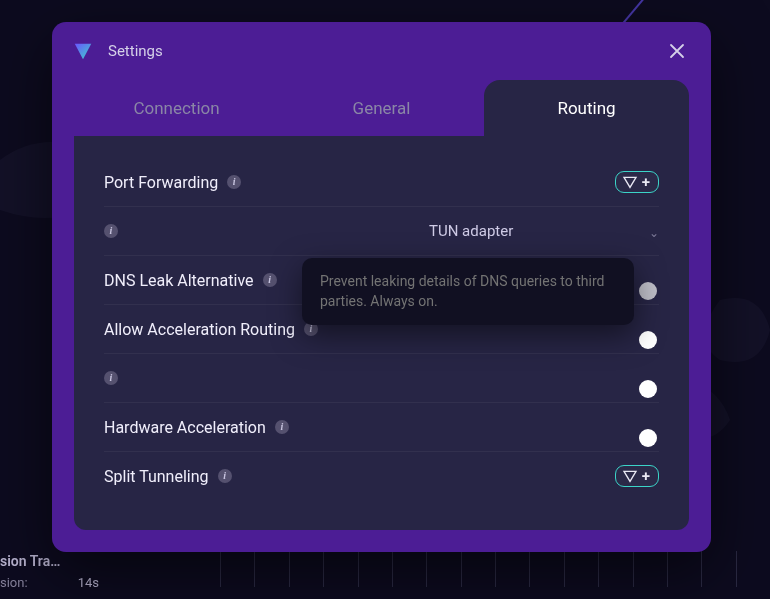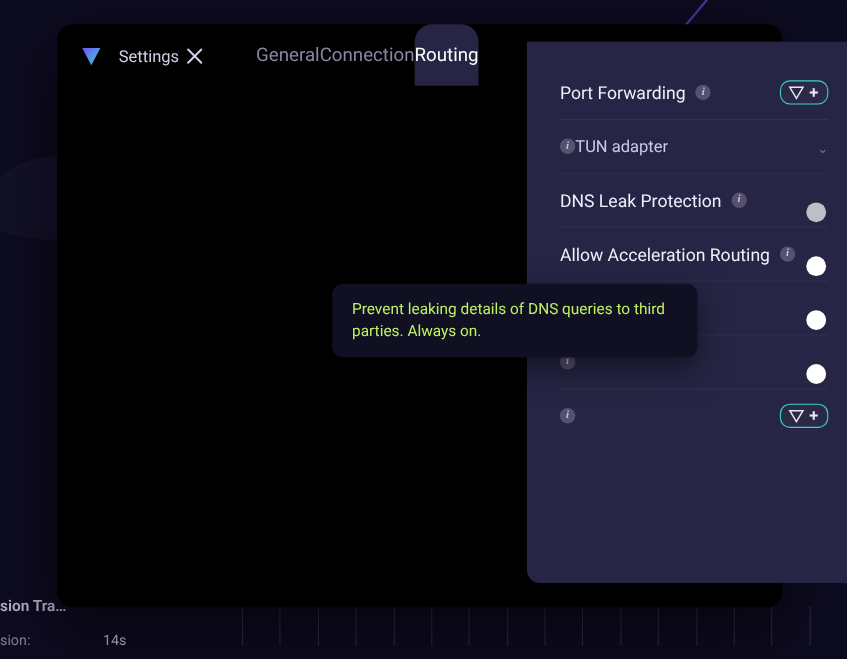--- a/index.html
+++ b/index.html
@@ -2,55 +2,55 @@
 <html><head>
 <meta charset="utf-8">
 <style>
   html,body{margin:0;padding:0;width:770px;height:599px;background:#0d0b1f;font-family:-apple-system,BlinkMacSystemFont,"Segoe UI",Roboto,Arial,sans-serif;color:#e9e8f3;overflow:hidden;position:relative}
   
   .bg-smudge{position:absolute;inset:0;pointer-events:none;opacity:.22}
   .bg-smudge svg{width:100%;height:100%}
   .diag{position:absolute;right:160px;top:-40px;width:2px;height:160px;background:#6b54ff;transform:rotate(40deg);opacity:.6}
   
   .bg-stats{position:absolute;left:0;bottom:6px;color:#b5b0cc;font-size:13px}
-  .bg-stats .lbl{opacity:.7;margin-right:56px}
+  .bg-stats .lbl{opacity:.7;margin-right:40px}
   .bg-stats .row{display:flex;align-items:baseline;gap:10px;height:20px}
-  .bg-stats .hdr{font-size:14px;font-weight:600;margin-bottom:16px}
+  .bg-stats .hdr{font-size:14px;font-weight:600;margin-bottom:6px}
   .tick-row{position:absolute;left:220px;bottom:12px;right:0;height:36px;display:flex}
   .tick{flex:1;height:100%;border-left:1px solid #2a2942}
   
-  .modal{position:absolute;left:52px;top:22px;width:659px;height:530px;background:#000000;border-radius:14px;box-shadow:0 20px 60px rgba(0,0,0,.55);display:flex;flex-direction:row;overflow:visible}
+  .modal{position:absolute;left:52px;top:22px;width:659px;height:530px;background:#4c1d95;border-radius:14px;box-shadow:0 20px 60px rgba(0,0,0,.55);display:flex;flex-direction:column;overflow:visible}
   .titlebar{display:flex;align-items:center;height:58px;padding:0 20px}
   .logo{width:22px;height:22px;margin-right:14px;display:flex;align-items:center;justify-content:center}
   .title{font-size:15px;color:#d4d0e8}
   .close{margin-left:auto;width:28px;height:28px;display:flex;align-items:center;justify-content:center;cursor:pointer;color:#d4d0e8}
   .tabs{display:flex;height:56px;margin:0 22px 0 22px;position:relative}
   .tab{flex:1;display:flex;align-items:center;justify-content:center;font-size:17px;color:#8a86a6;cursor:pointer;border-radius:16px 16px 0 0}
   .tab.active{background:#272545;color:#fff}
-  .panel{background:#272545;margin:16px 22px 22px 22px;border-radius:0 0 12px 12px;padding:22px 30px 8px 30px;flex:1}
+  .panel{background:#272545;margin:0 22px 22px 22px;border-radius:0 0 12px 12px;padding:22px 30px 8px 30px;flex:1}
   .row{display:flex;align-items:center;height:48px;border-bottom:1px solid rgba(255,255,255,.05);position:relative}
   .row:last-child{border-bottom:none}
   .row .label{font-size:16px;color:#f0eefb;display:flex;align-items:center;gap:9px}
   .info-icon{width:14px;height:14px;border-radius:50%;background:#55516f;display:inline-flex;align-items:center;justify-content:center;font-size:10px;font-weight:700;color:#c8c4df;line-height:1;cursor:default;font-family:Georgia,serif;font-style:italic}
   .row .control{margin-left:auto}
   
   .toggle{width:40px;height:22px;border-radius:11px;background:#57546e;position:relative;cursor:pointer}
   .toggle .knob{position:absolute;top:2px;width:18px;height:18px;border-radius:50%;background:#fff;transition:.15s}
   .toggle.on{background:#6b54ff}
   .toggle.on .knob{right:2px}
   .toggle.disabled{opacity:.7;cursor:default}
   
   .pill{padding:2px 8px 2px 6px;border:1.5px solid #3bd4c8;border-radius:9px;display:flex;align-items:center;gap:4px;cursor:pointer;background:#2b2948}
   .pill .mini-logo{width:16px;height:16px}
   .pill .plus{font-size:15px;font-weight:600;color:#e9e8f3;line-height:1}
   
   .dropdown{min-width:230px;display:flex;align-items:flex-end;color:#cfcbe6;font-size:15px;cursor:pointer;justify-content:space-between}
   .dropdown .chev{color:#7a7795;font-size:12px}
   
-  .tooltip{position:absolute;left:302px;top:258px;width:296px;background:#111022;border-radius:10px;padding:14px 18px;font-size:14px;line-height:1.4;color:#bef264;box-shadow:0 10px 30px rgba(0,0,0,.5);z-index:5}
+  .tooltip{position:absolute;left:302px;top:258px;width:296px;background:#111022;border-radius:10px;padding:14px 18px;font-size:14px;line-height:1.4;color:#737373;box-shadow:0 10px 30px rgba(0,0,0,.5);z-index:5}
 </style>
 </head>
 <body>
 
 <div class="bg-smudge">
   <svg viewBox="0 0 770 599">
     <g fill="#2a2846">
       <path d="M0 160 q40 -30 90 -10 q30 20 10 50 q-40 30 -100 10 z"></path>
       <path d="M720 300 q40 -10 50 30 q-10 40 -50 30 q-30 -20 0 -60 z"></path>
       <path d="M690 380 q30 10 40 40 q-20 30 -50 10 q-10 -30 10 -50 z"></path>
@@ -103,24 +103,24 @@
     <span class="title">Settings</span>
     <span class="close">
       <svg width="16" height="16" viewBox="0 0 16 16">
           <path d="M2 2 L14 14 M14 2 L2 14" stroke="#d4d0e8" stroke-width="1.8" stroke-linecap="round"></path>
         </svg>
     </span>
   </div>
 
   <div class="tabs">
     <div class="tab">
-        <span>General</span>
+        <span>Connection</span>
       </div>
     <div class="tab">
-        <span>Connection</span>
+        <span>General</span>
       </div>
     <div class="tab active">
         <span>Routing</span>
       </div>
   </div>
 
   <div class="panel">
 
     <div class="row">
       <span class="label">
@@ -142,21 +142,21 @@
         <span class="info-icon">i</span>
       </span>
       <span class="control dropdown">
         <span>TUN adapter</span>
         <span class="chev">⌄</span>
       </span>
     </div>
 
     <div class="row">
       <span class="label">
-        <span>DNS Leak Protection</span>
+        <span>DNS Leak Alternative</span>
         <span class="info-icon">i</span>
       </span>
       <span class="control">
         <span class="toggle on disabled" style="background:#57546e"><span class="knob"></span></span>
       </span>
     </div>
 
     <div class="row">
       <span class="label">
         <span>Allow Acceleration Routing</span>
@@ -171,29 +171,31 @@
       <span class="label">
         <span class="info-icon">i</span>
       </span>
       <span class="control">
         <span class="toggle on"><span class="knob"></span></span>
       </span>
     </div>
 
     <div class="row">
       <span class="label">
+        <span>Hardware Acceleration</span>
         <span class="info-icon">i</span>
       </span>
       <span class="control">
         <span class="toggle on"><span class="knob"></span></span>
       </span>
     </div>
 
     <div class="row">
       <span class="label">
+        <span>Split Tunneling</span>
         <span class="info-icon">i</span>
       </span>
       <span class="control">
         <span class="pill">
           <svg class="mini-logo" viewBox="0 0 24 24">
               <polygon points="3,5 21,5 12,20" fill="none" stroke="#e9e8f3" stroke-width="2"></polygon>
             </svg>
           <span class="plus">+</span>
         </span>
       </span>

